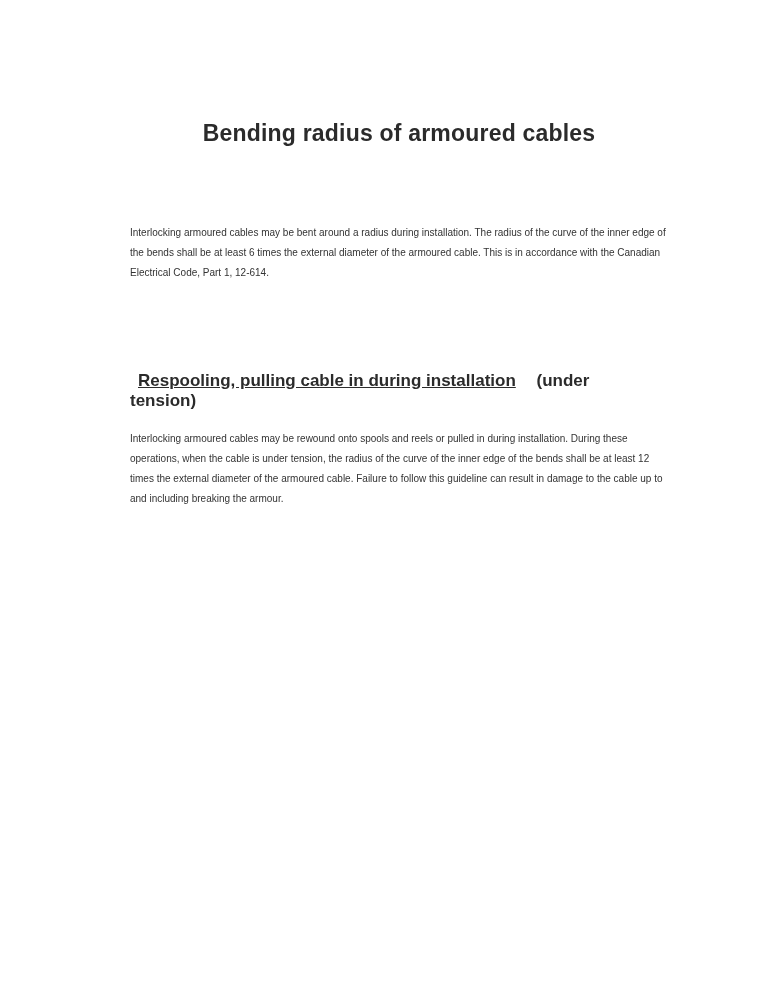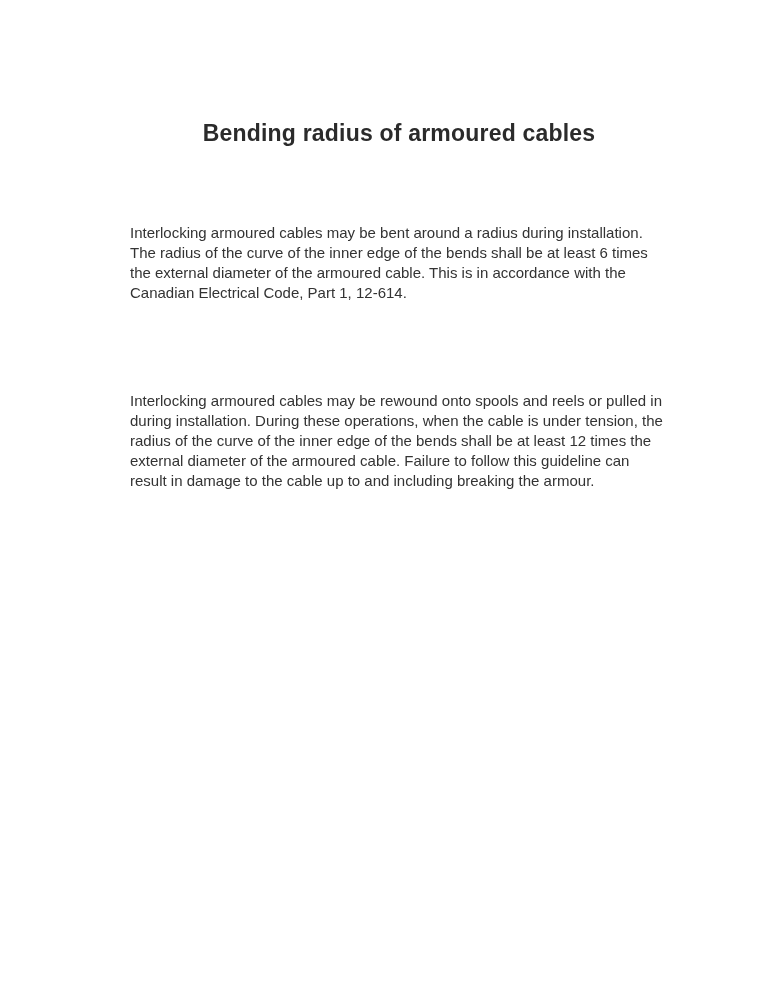--- a/index.html
+++ b/index.html
@@ -32,36 +32,39 @@
   .section-heading {
     font-size: 17px;
     font-weight: bold;
     color: #2b2b2b;
     margin-bottom: 2px;
   }
   .section-heading .underlined {
     text-decoration: underline;
   }
   .section-body {
-    font-size: 15px;
+    font-size: 10px;
     line-height: 20px;
     color: #333333;
     max-width: 590px;
   }
 </style>
 </head>
 <body>
 
 <div class="page">
   <div class="content">
 
     <h1 class="doc-title">Bending radius of armoured cables</h1>
 
     <div class="section">
       <p class="section-body">Interlocking armoured cables may be bent around a radius during installation. The radius of the curve of the inner edge of the bends shall be at least 6 times the external diameter of the armoured cable. This is in accordance with the Canadian Electrical Code, Part 1, 12-614.</p>
     </div>
 
     <div class="section">
+      <h2 class="section-heading">
+        <span class="underlined">Respooling, pulling cable in during installation</span><span> (under tension)</span>
+      </h2>
       <p class="section-body">Interlocking armoured cables may be rewound onto spools and reels or pulled in during installation. During these operations, when the cable is under tension, the radius of the curve of the inner edge of the bends shall be at least 12 times the external diameter of the armoured cable. Failure to follow this guideline can result in damage to the cable up to and including breaking the armour.</p>
     </div>
 
   </div>
 </div>
 
 </body></html>

